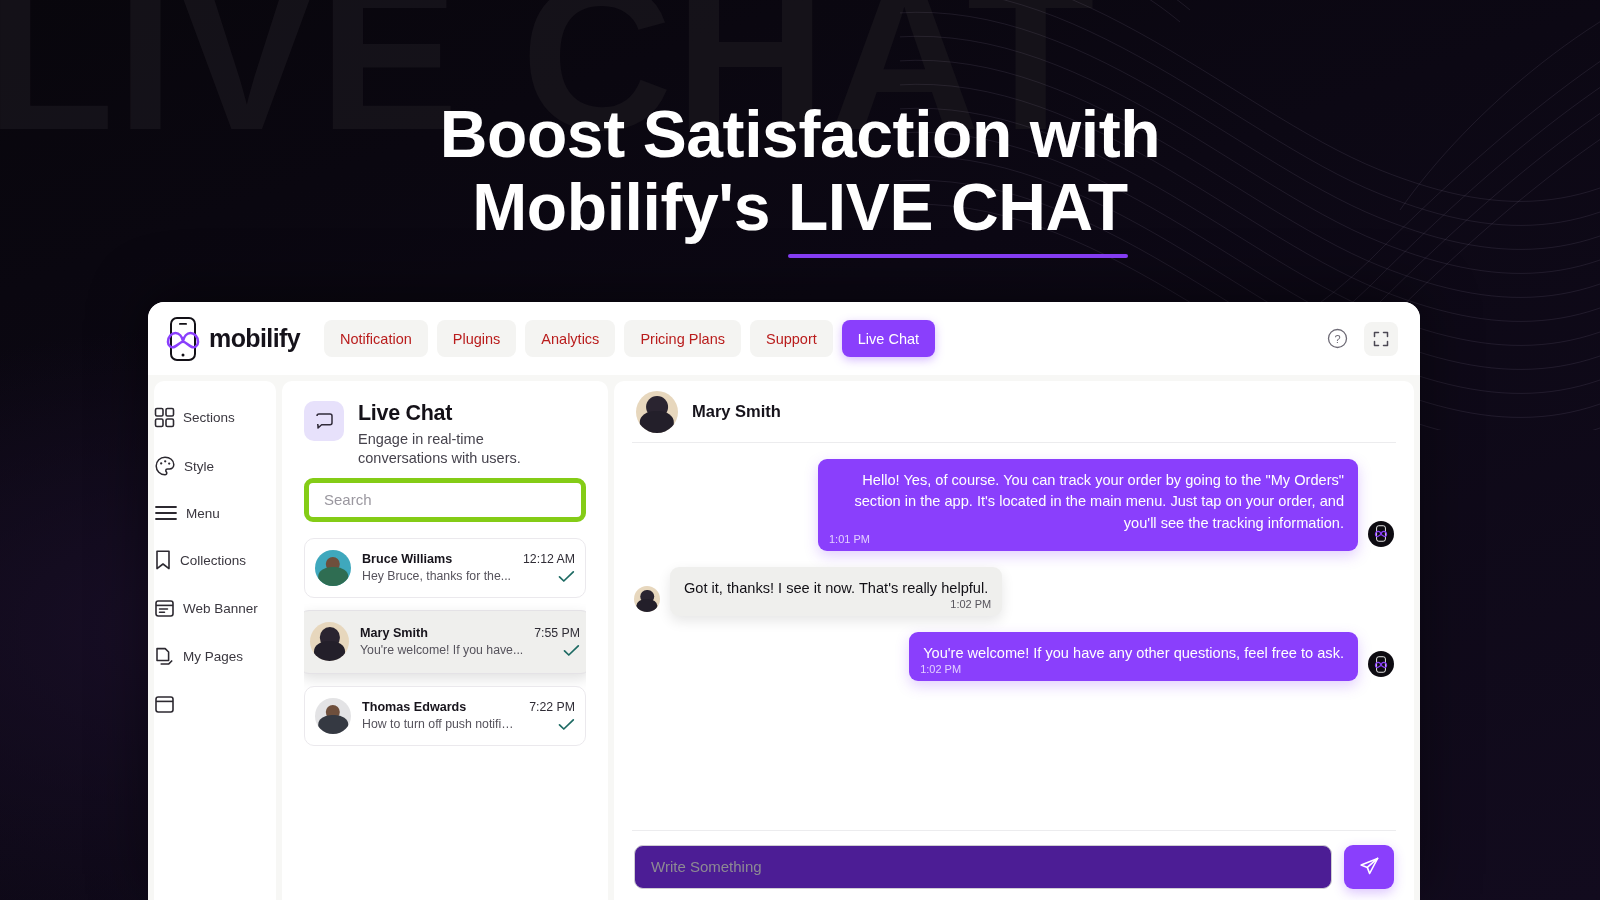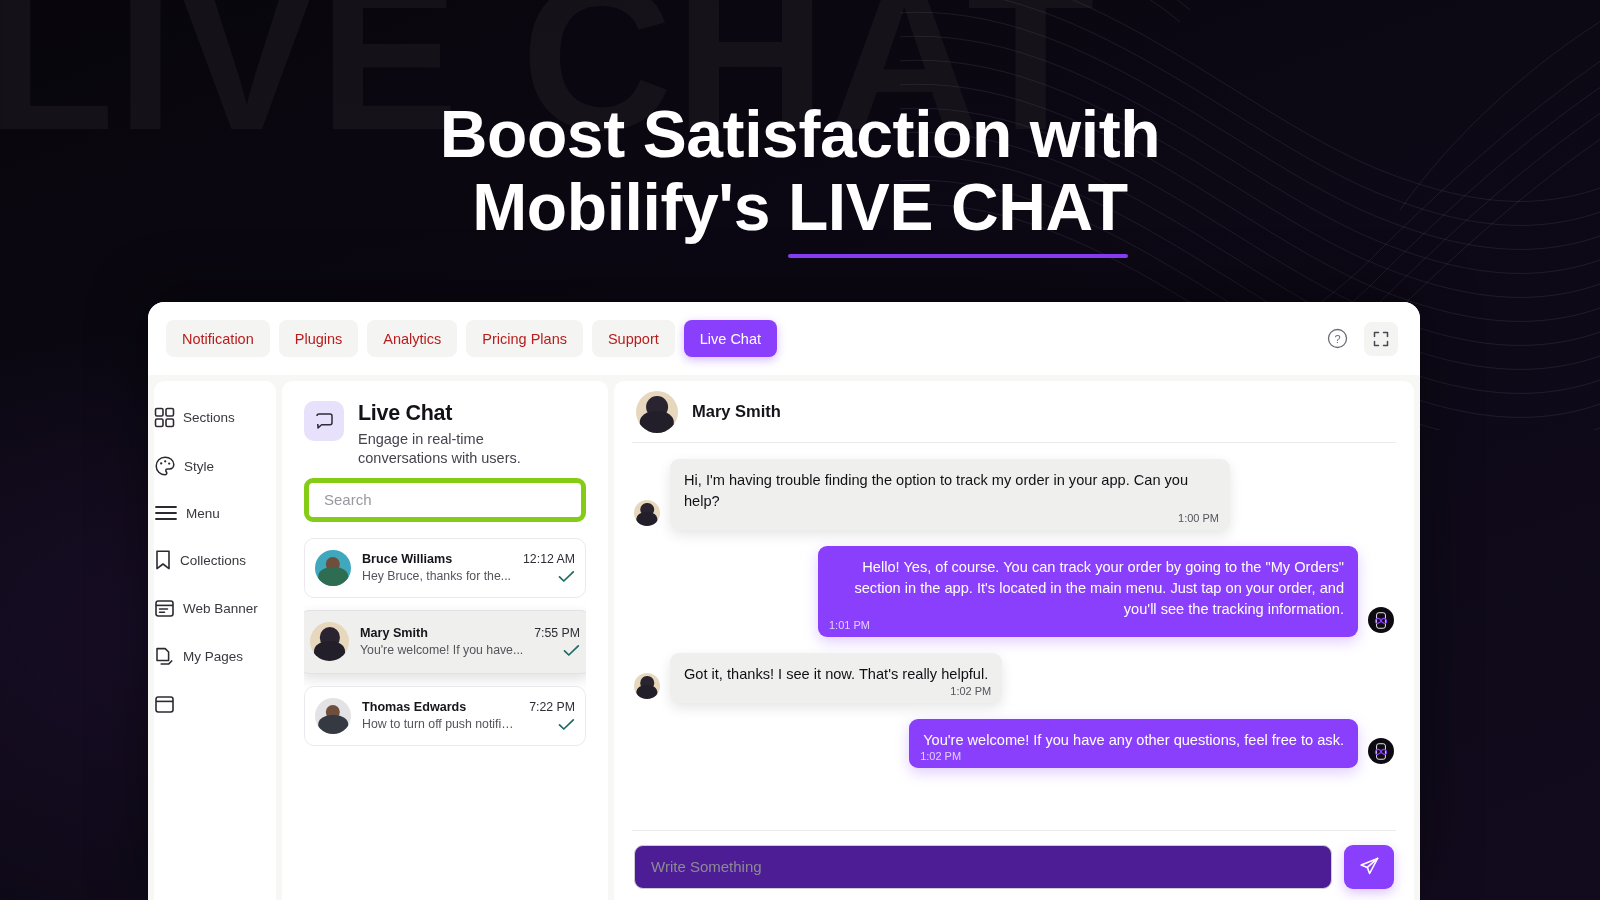--- a/index.html
+++ b/index.html
@@ -305,20 +305,29 @@
 </div>
 
 <div class="hero">
   <div class="hero-l1">Boost Satisfaction with</div>
   <div class="hero-l2"><span>Mobilify's </span><span class="hero-em">LIVE CHAT</span></div>
 </div>
 
 <div class="app">
 
   <div class="topbar">
+    <div class="brand">
+      <svg class="brand-mark" viewBox="0 0 34 46">
+        <rect x="5" y="2" width="24" height="42" rx="6" fill="none" stroke="#121016" stroke-width="2"></rect>
+        <rect x="13" y="7" width="8" height="1.8" rx=".9" fill="#121016"></rect>
+        <circle cx="17" cy="39" r="1.5" fill="#121016"></circle>
+        <path d="M2 26 C2 20.5 6 17 9.5 17 C13 17 16 20.5 17 25 C18 20.5 21 17 24.5 17 C28 17 32 20.5 32 26 C32 30 28.5 32.5 25 30.5 C21.8 28.7 19 25.5 17 25.8 C15 25.5 12.2 28.7 9 30.5 C5.5 32.5 2 30 2 26 Z" fill="none" stroke="#8a3ffc" stroke-width="2.6" stroke-linejoin="round"></path>
+      </svg>
+      <span class="brand-name">mobilify</span>
+    </div>
 
     <div class="navpills">
       <div class="pill">Notification</div>
       <div class="pill">Plugins</div>
       <div class="pill">Analytics</div>
       <div class="pill">Pricing Plans</div>
       <div class="pill">Support</div>
       <div class="pill active">Live Chat</div>
     </div>
 
@@ -466,27 +475,20 @@
 
     <div class="chatcol">
 
       <div class="chat-head">
         <div class="avatar av-face av-mary"></div>
         <div class="chat-head-name">Mary Smith</div>
       </div>
 
       <div class="msgs">
 
-        <div class="msg in">
-          <div class="avatar av-face av-mary"></div>
-          <div class="bubble">
-            <span>Hi, I'm having trouble finding the option to track my order in your app. Can you help?</span>
-            <span class="stamp">1:00 PM</span>
-          </div>
-        </div>
 
         <div class="msg out">
           <div class="bubble">
             <span>Hello! Yes, of course. You can track your order by going to the "My Orders" section in  the app. It's located in the main menu. Just tap on your order, and you'll see the tracking information.</span>
             <span class="stamp">1:01 PM</span>
           </div>
           <div class="logo-av">
             <svg width="14" height="17" viewBox="0 0 34 46">
               <rect x="5" y="2" width="24" height="42" rx="6" fill="none" stroke="#ffffff" stroke-width="2.4"></rect>
               <path d="M2 26 C2 20.5 6 17 9.5 17 C13 17 16 20.5 17 25 C18 20.5 21 17 24.5 17 C28 17 32 20.5 32 26 C32 30 28.5 32.5 25 30.5 C21.8 28.7 19 25.5 17 25.8 C15 25.5 12.2 28.7 9 30.5 C5.5 32.5 2 30 2 26 Z" fill="none" stroke="#8a3ffc" stroke-width="3.4" stroke-linejoin="round"></path>

